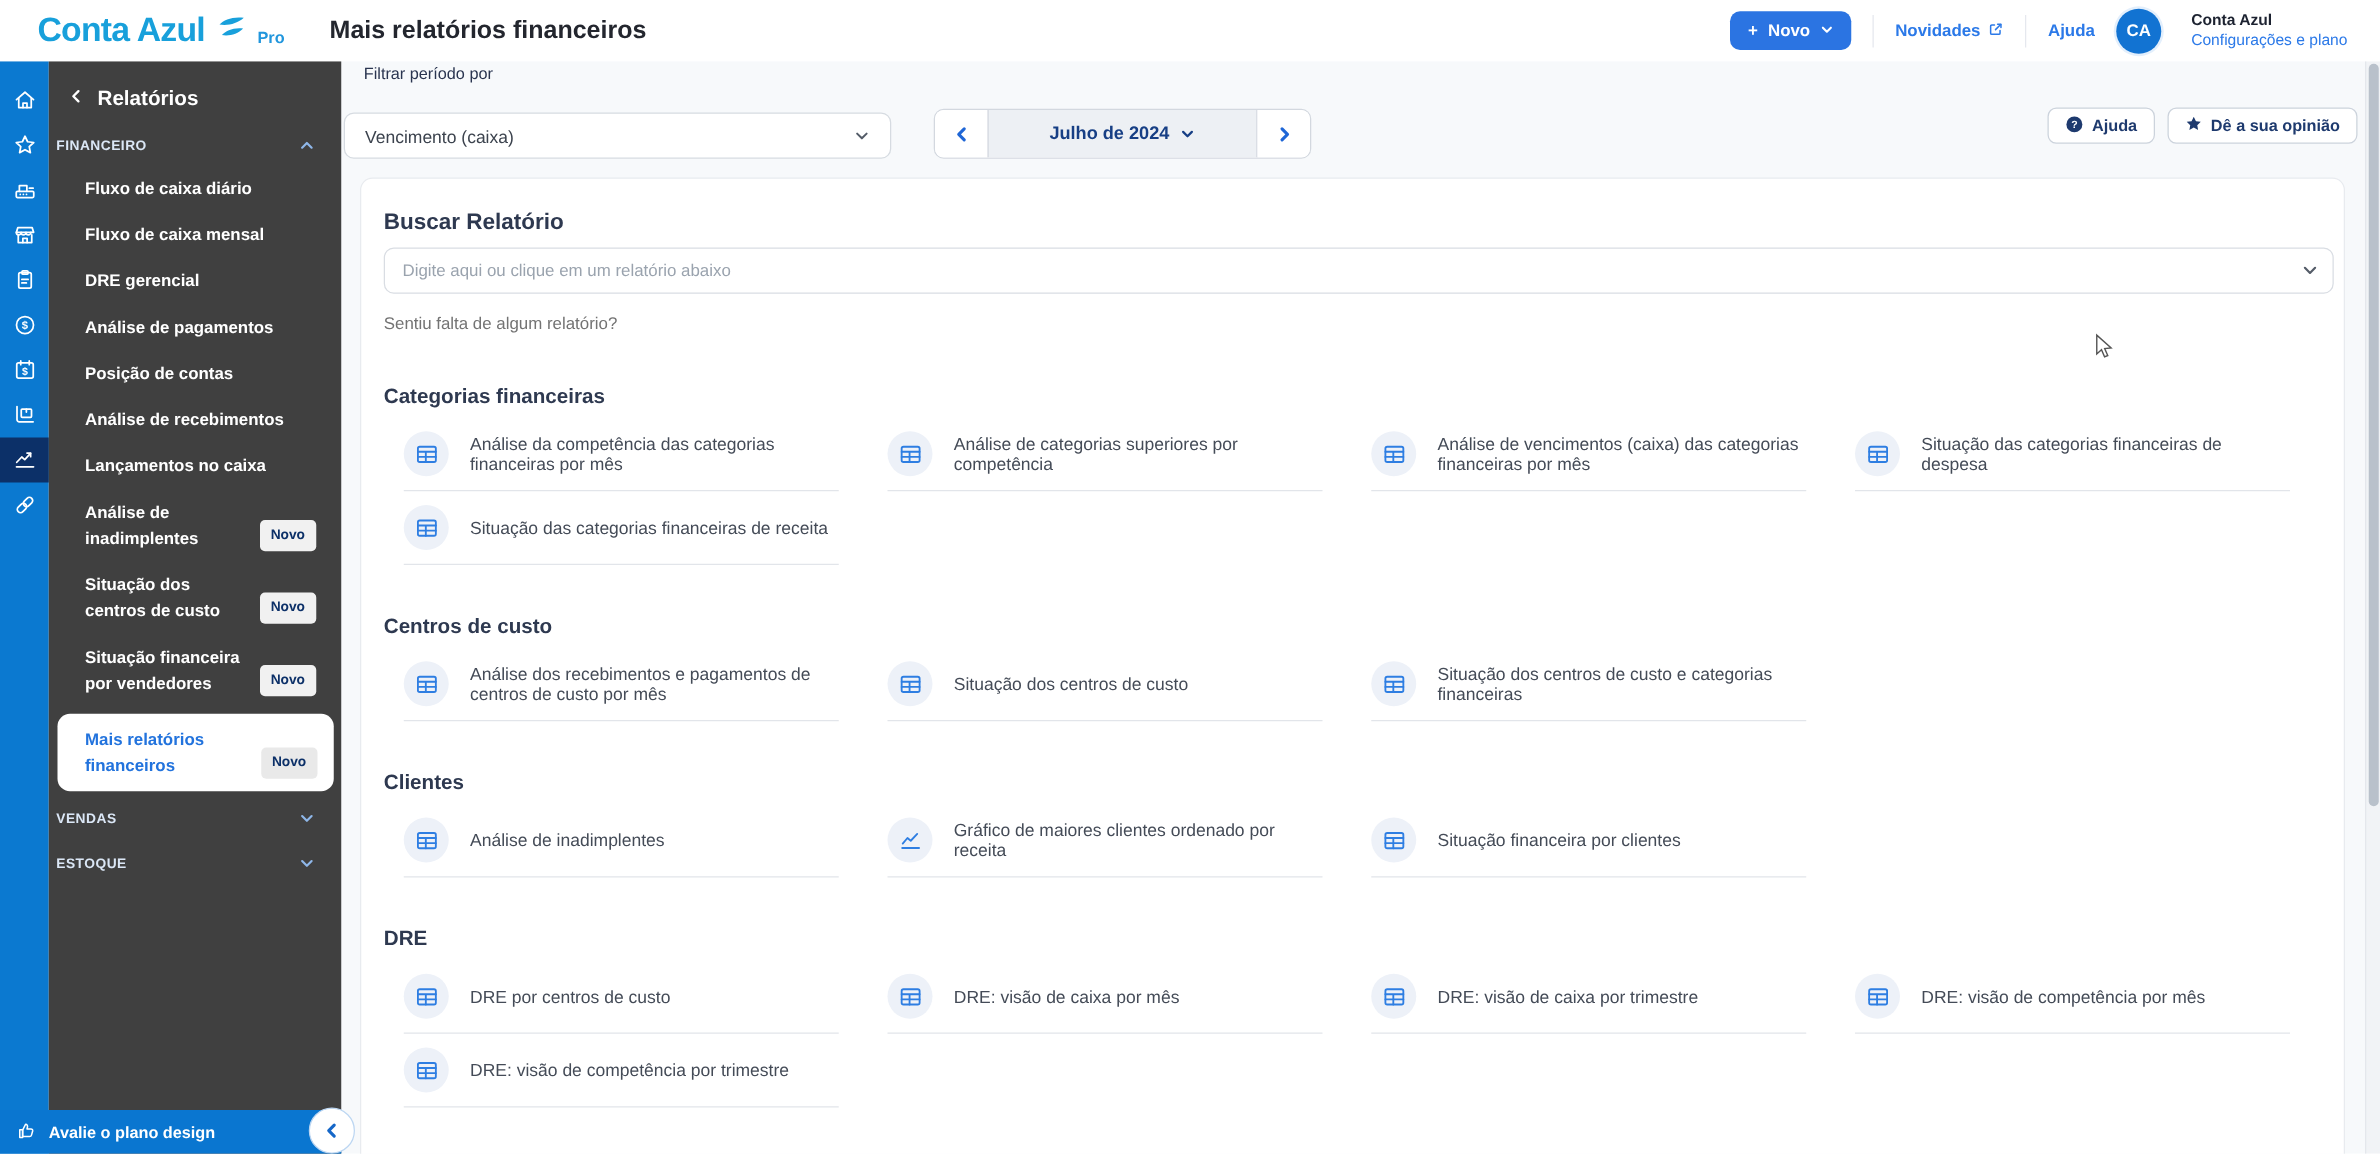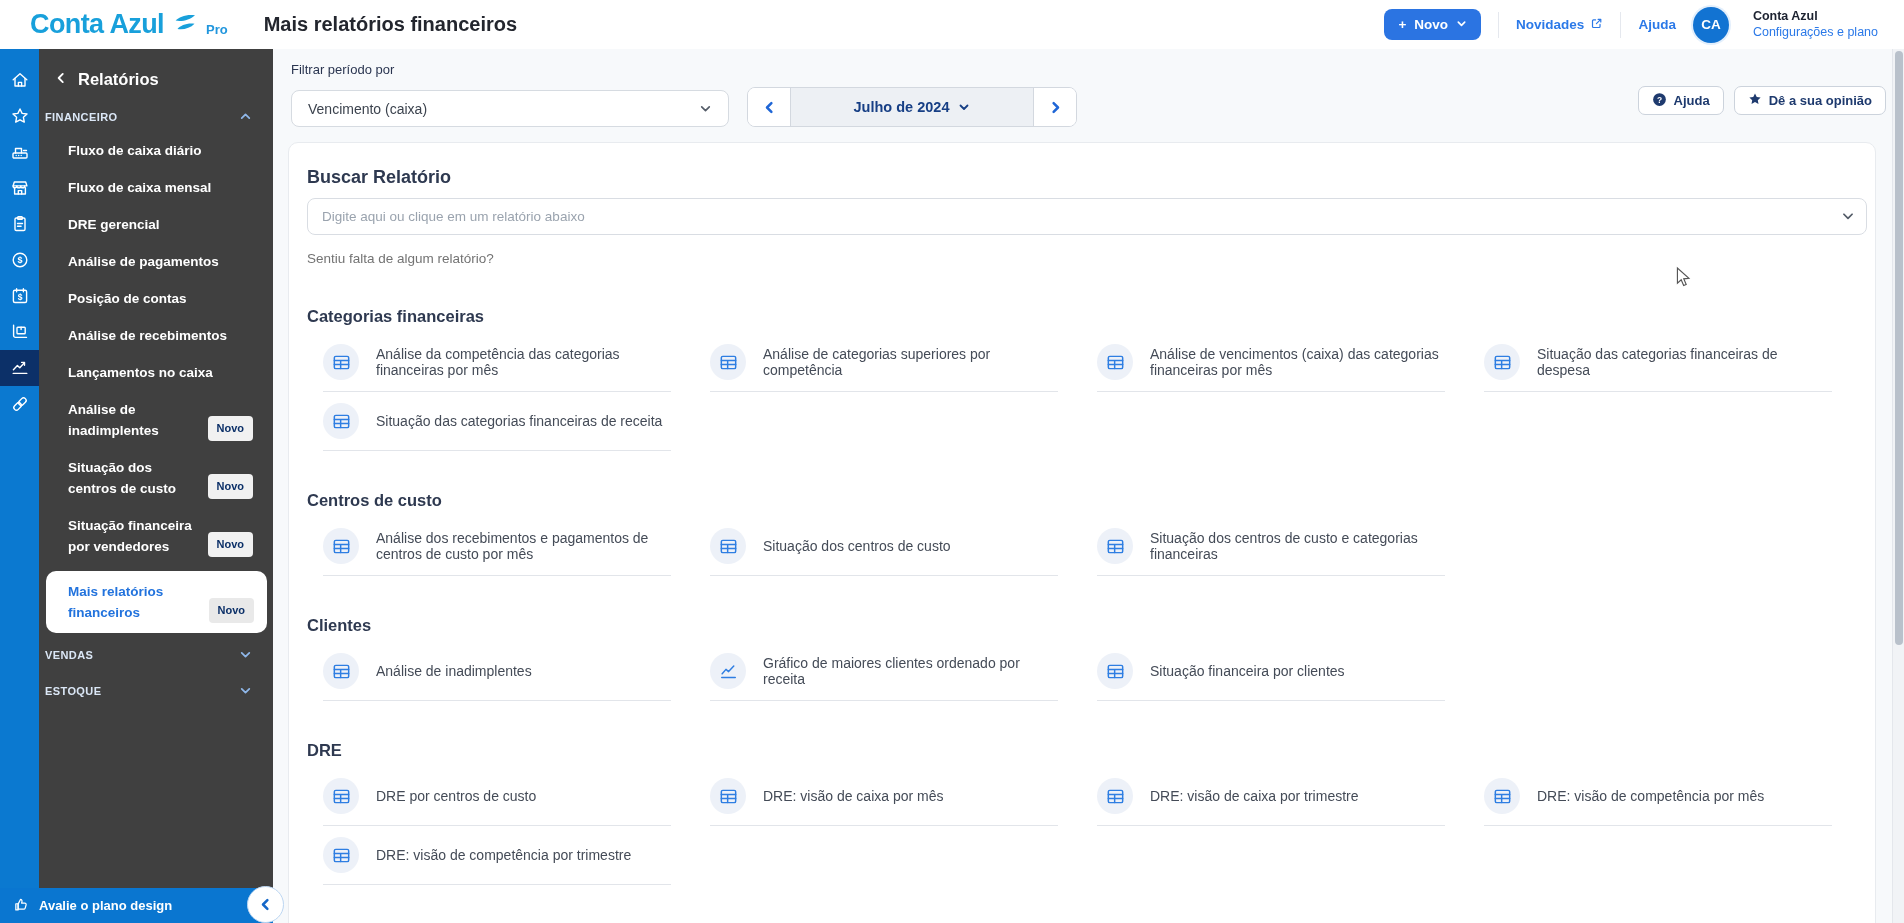--- a/index.html
+++ b/index.html
@@ -51,28 +51,28 @@
   .menu-item.selected .badge { background:#e9e9e9; }
   .sidebar-footer { position:absolute; left:0; right:0; bottom:0; height:35px; background:#0a76d0;
     display:flex; align-items:center; gap:9px; padding:0 13px; color:#fff; font-size:13px;
     font-weight:700; cursor:pointer; z-index:4; }
   .collapse-btn { position:absolute; left:247px; top:-2px; width:37px; height:37px; border-radius:50%;
     background:#fff; border:1.5px solid #bcd6f2; display:flex; align-items:center; justify-content:center;
     cursor:pointer; z-index:10; }
 
   
   .main { position:absolute; left:273px; top:49px; right:12px; bottom:0; background:#f7f9fb; z-index:1; }
-  .filter-label { position:absolute; left:18px; top:13px; font-size:13px; color:#2a3550; }
-  .period-select { position:absolute; left:18px; top:41px; width:438px; height:37px; background:#fff;
+  .filter-label { position:absolute; left:18px; top:2px; font-size:13px; color:#2a3550; }
+  .period-select { position:absolute; left:2px; top:41px; width:438px; height:37px; background:#fff;
     border:1px solid #d6dbe1; border-radius:8px; display:flex; align-items:center;
     justify-content:space-between; padding:0 16px; font-size:14px; color:#3c434e; cursor:pointer; }
   .date-nav { position:absolute; left:474px; top:38px; height:40px; display:flex;
     border:1px solid #d3d8df; border-radius:8px; background:#fff; overflow:hidden; }
   .nav-btn { width:42px; display:flex; align-items:center; justify-content:center; cursor:pointer; background:#fff; border:none; }
-  .nav-center { width:244px; background:#edf0f4; border-left:1px solid #d3d8df; border-right:1px solid #d3d8df;
+  .nav-center { width:216px; background:#edf0f4; border-left:1px solid #d3d8df; border-right:1px solid #d3d8df;
     display:flex; align-items:center; justify-content:center; gap:9px; font-size:14.5px; font-weight:700;
     color:#173f85; cursor:pointer; }
   .top-actions { position:absolute; right:6px; top:37px; display:flex; gap:10px; }
   .chip-btn { height:29px; border:1px solid #ccd3dc; border-radius:7px; background:#fff;
     display:flex; align-items:center; gap:7px; padding:0 13px; font-size:13px; font-weight:700;
     color:#1e3a6e; cursor:pointer; font-family:inherit; }
 
   .card { position:absolute; left:15px; right:16px; top:93px; bottom:-8px; background:#fff;
     border:1px solid #e8ebef; border-radius:10px 10px 0 0; overflow:hidden; }
   .card-inner { padding:24px 8px 0 18px; }

